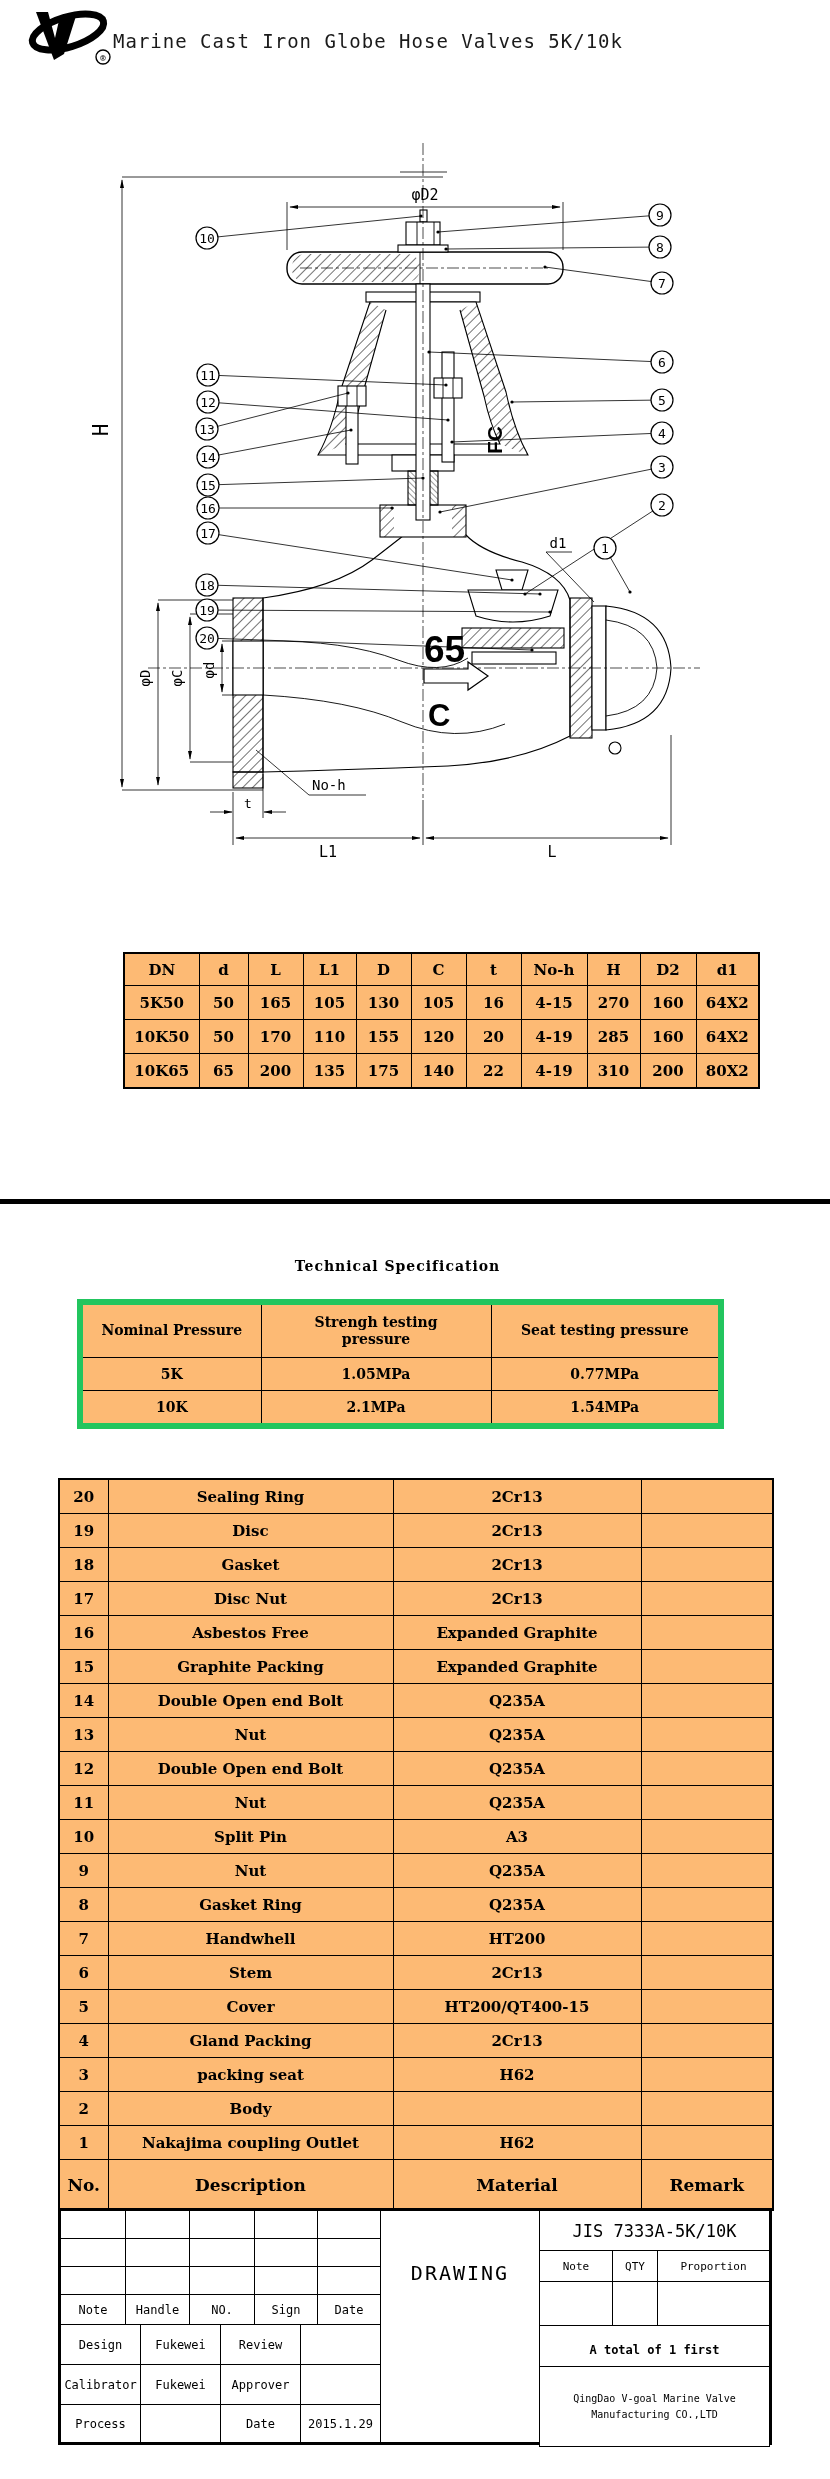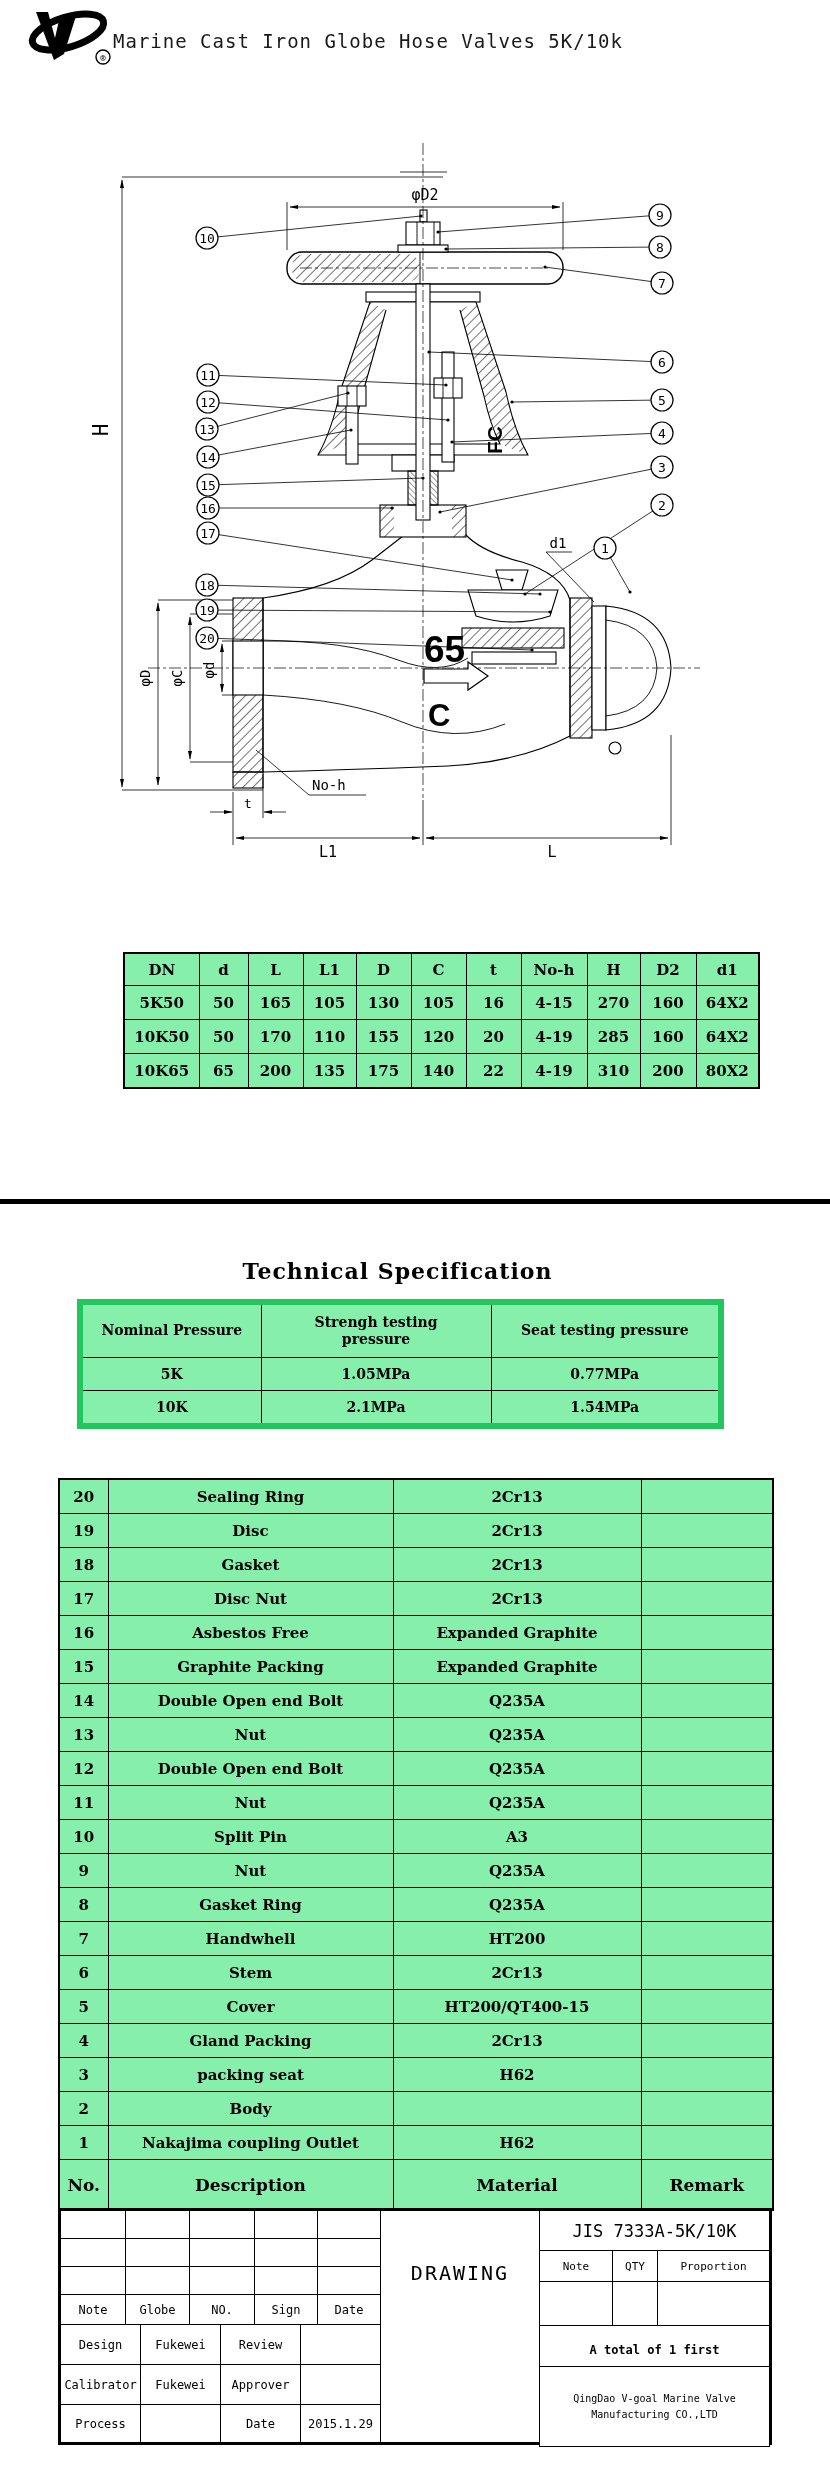--- a/index.html
+++ b/index.html
@@ -1,32 +1,32 @@
 <!DOCTYPE html>
 <html><head>
 <meta charset="utf-8">
 <style>
   html,body{margin:0;padding:0;background:#fff;}
   body{width:830px;height:2479px;position:relative;font-family:"DejaVu Sans Mono",monospace;color:#000;}
   .abs{position:absolute;}
-  table{border-collapse:collapse;table-layout:fixed;position:absolute;background:#86efac;}
+  table{border-collapse:collapse;table-layout:fixed;position:absolute;background:#fdba74;}
   td{border:1px solid #000;text-align:center;padding:0;overflow:hidden;white-space:nowrap;vertical-align:middle;}
   .serifb{font-family:"DejaVu Serif","Liberation Serif",serif;font-weight:bold;}
   .dimtbl{left:123px;top:952px;width:635px;font-size:15px;border:2px solid #000;}
   .dimtbl td{height:33px;}
   .dimtbl tr.hd td{height:31px;}
   .spectbl{left:77px;top:1299px;width:641px;font-size:14px;border:6px solid #22c55e;}
   .spectbl tr.hd td{height:52px;line-height:1.25;}
   .spectbl td{height:32px;}
   .spectbl .two{white-space:normal;}
   .partstbl{left:58px;top:1478px;width:714px;font-size:15px;border:2px solid #000;}
   .partstbl td{height:33px;}
   .partstbl tr.bh td{height:49px;font-size:17px;}
   .divider{left:0;top:1199px;width:830px;height:5px;background:#000;}
-  .spec-title{left:77px;top:1258px;width:641px;text-align:center;font-size:22px;letter-spacing:1px;}
+  .spec-title{left:77px;top:1258px;width:641px;text-align:center;font-size:14px;letter-spacing:1px;}
   .hdr-title{left:113px;top:30px;font-size:19px;letter-spacing:1px;color:#1a1a1a;white-space:nowrap;}
   
   .tblock{left:58px;top:2208px;width:714px;height:237px;border:2px solid #000;box-sizing:border-box;background:#fff;}
   .tc{position:absolute;border:1px solid #000;box-sizing:border-box;display:flex;align-items:center;justify-content:center;font-size:12px;background:#fff;overflow:hidden;}
   .tc.small{font-size:11px;}
 </style>
 </head>
 <body>
 
 <div class="abs" style="left:24px;top:4px;width:90px;height:64px;">
@@ -537,21 +537,21 @@
   <div class="tc" style="left:129px;top:28px;width:66px;height:29px;"></div>
   <div class="tc" style="left:194px;top:28px;width:64px;height:29px;"></div>
   <div class="tc" style="left:257px;top:28px;width:64px;height:29px;"></div>
   <div class="tc" style="left:0;top:56px;width:66px;height:29px;"></div>
   <div class="tc" style="left:65px;top:56px;width:65px;height:29px;"></div>
   <div class="tc" style="left:129px;top:56px;width:66px;height:29px;"></div>
   <div class="tc" style="left:194px;top:56px;width:64px;height:29px;"></div>
   <div class="tc" style="left:257px;top:56px;width:64px;height:29px;"></div>
 
   <div class="tc" style="left:0;top:84px;width:66px;height:31px;">Note</div>
-  <div class="tc" style="left:65px;top:84px;width:65px;height:31px;">Globe</div>
+  <div class="tc" style="left:65px;top:84px;width:65px;height:31px;">Handle</div>
   <div class="tc" style="left:129px;top:84px;width:66px;height:31px;">NO.</div>
   <div class="tc" style="left:194px;top:84px;width:64px;height:31px;">Sign</div>
   <div class="tc" style="left:257px;top:84px;width:64px;height:31px;">Date</div>
 
   <div class="tc" style="left:0;top:114px;width:81px;height:41px;">Design</div>
   <div class="tc" style="left:80px;top:114px;width:81px;height:41px;">Fukewei</div>
   <div class="tc" style="left:160px;top:114px;width:81px;height:41px;text-align:right;">Review</div>
   <div class="tc" style="left:240px;top:114px;width:81px;height:41px;"></div>
   <div class="tc" style="left:0;top:154px;width:81px;height:41px;">Calibrator</div>
   <div class="tc" style="left:80px;top:154px;width:81px;height:41px;">Fukewei</div>

